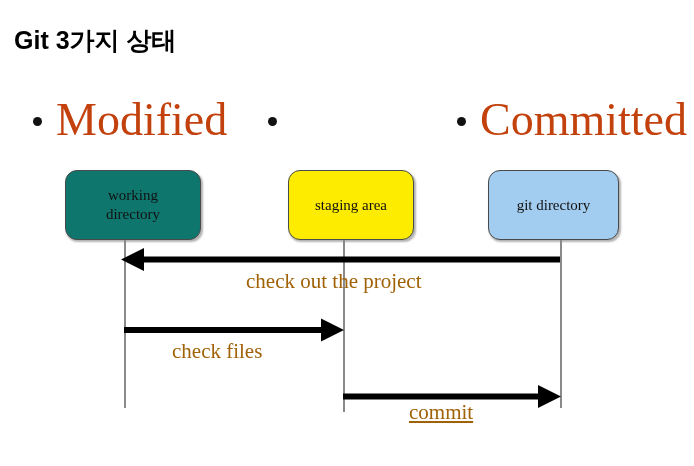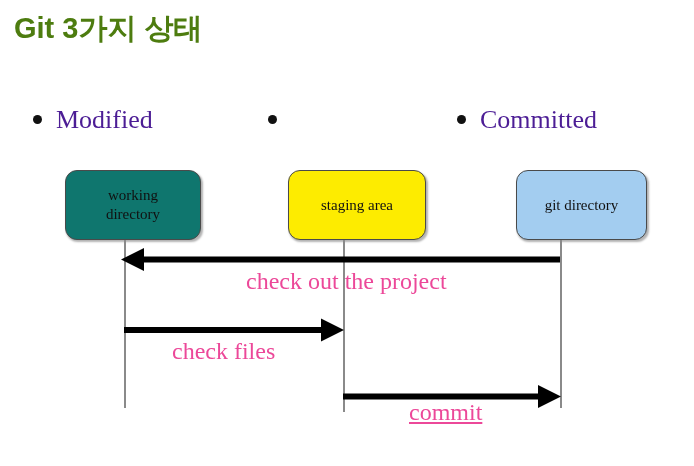--- a/index.html
+++ b/index.html
@@ -13,39 +13,39 @@
     position: relative;
     overflow: hidden;
     font-family: "Liberation Serif", "DejaVu Serif", serif;
     color: #000000;
   }
 
   
   #page-title {
     position: absolute;
     left: 14px;
-    top: 12px;
+    top: 24px;
     font-family: "Liberation Sans", "DejaVu Sans", sans-serif;
     font-weight: bold;
-    font-size: 29px;
+    font-size: 25px;
     line-height: 32px;
-    color: #4d7c0f;
+    color: #000000;
     letter-spacing: 0px;
     white-space: nowrap;
   }
 
   
   .state-label {
     position: absolute;
     top: 100px;
     font-family: "Liberation Serif", "DejaVu Serif", serif;
-    font-size: 26px;
+    font-size: 46px;
     line-height: 40px;
     white-space: nowrap;
-    color: #4c1d95;
+    color: #c2410c;
   }
   .state-label .bullet {
     display: inline-block;
     width: 9px;
     height: 9px;
     border-radius: 50%;
     background: #111111;
     vertical-align: middle;
     margin-right: 14px;
     margin-bottom: 5px;
@@ -68,25 +68,25 @@
     font-size: 15px;
     line-height: 19px;
     color: #111111;
     box-shadow: 1.5px 2px 2px rgba(0,0,0,0.30);
   }
   #box-working {
     left: 65px;  top: 170px;  width: 136px; height: 70px;
     background: #0f766e;
   }
   #box-staging {
-    left: 288px; top: 170px;  width: 138px; height: 70px;
+    left: 288px; top: 170px;  width: 126px; height: 70px;
     background: #fdec00;
   }
   #box-git {
-    left: 516px; top: 170px;  width: 131px; height: 70px;
+    left: 488px; top: 170px;  width: 131px; height: 70px;
     background: #a3cdf0;
   }
 
   
   .lifeline {
     position: absolute;
     width: 1.5px;
     background: #8a8a8a;
   }
   #lifeline-working { left: 124px; top: 240px; height: 168px; }
@@ -98,23 +98,23 @@
     position: absolute;
     left: 0; top: 0;
     width: 694px; height: 466px;
     pointer-events: none;
   }
 
   
   .arrow-caption {
     position: absolute;
     font-family: "Liberation Serif", "DejaVu Serif", serif;
-    font-size: 24px;
+    font-size: 21px;
     line-height: 25px;
-    color: #ec4899;
+    color: #a16207;
     white-space: nowrap;
   }
   #caption-checkout { left: 246px; top: 269px; }
   #caption-stage    { left: 172px; top: 339px; }
   #caption-commit   { left: 409px; top: 400px; text-decoration: underline; }
 </style>
 </head>
 <body>
 
 <div id="page-title">Git 3가지 상태</div>

